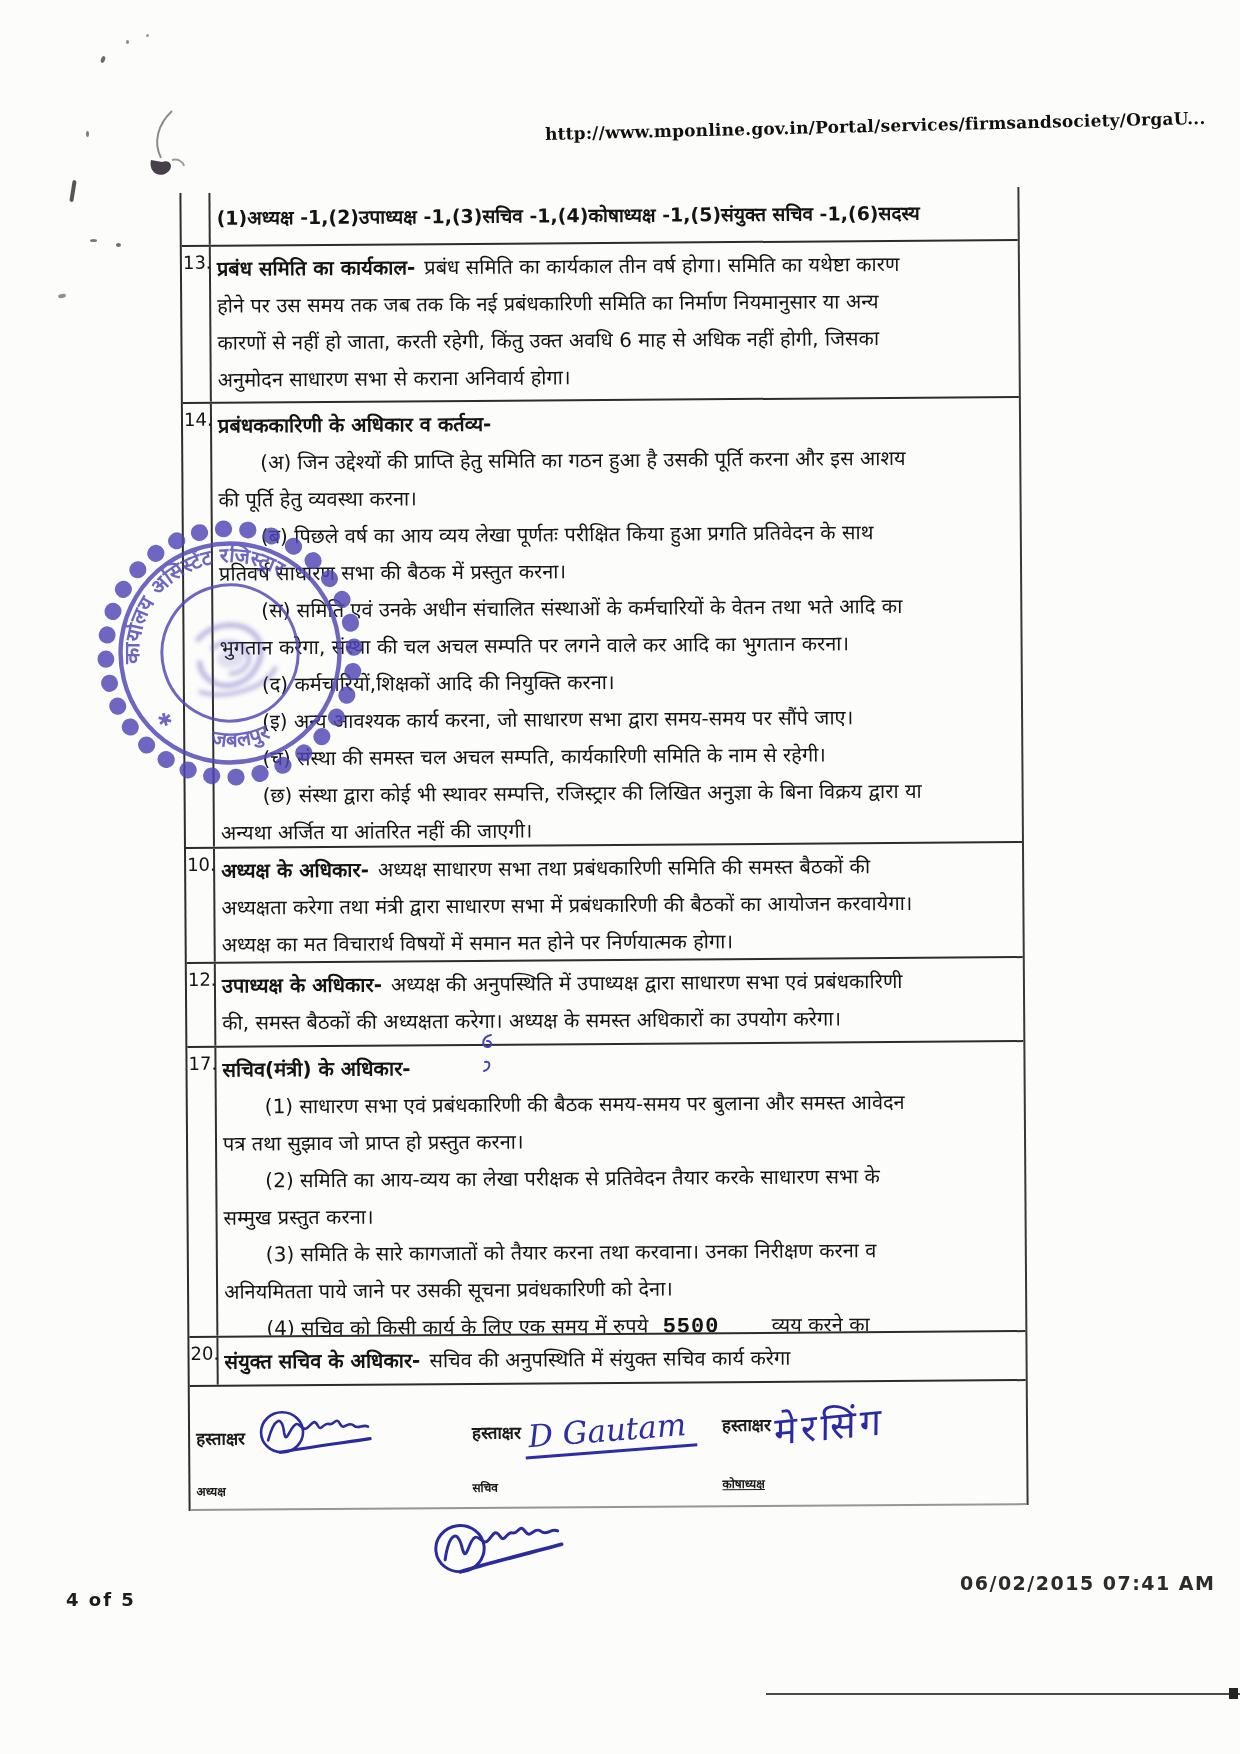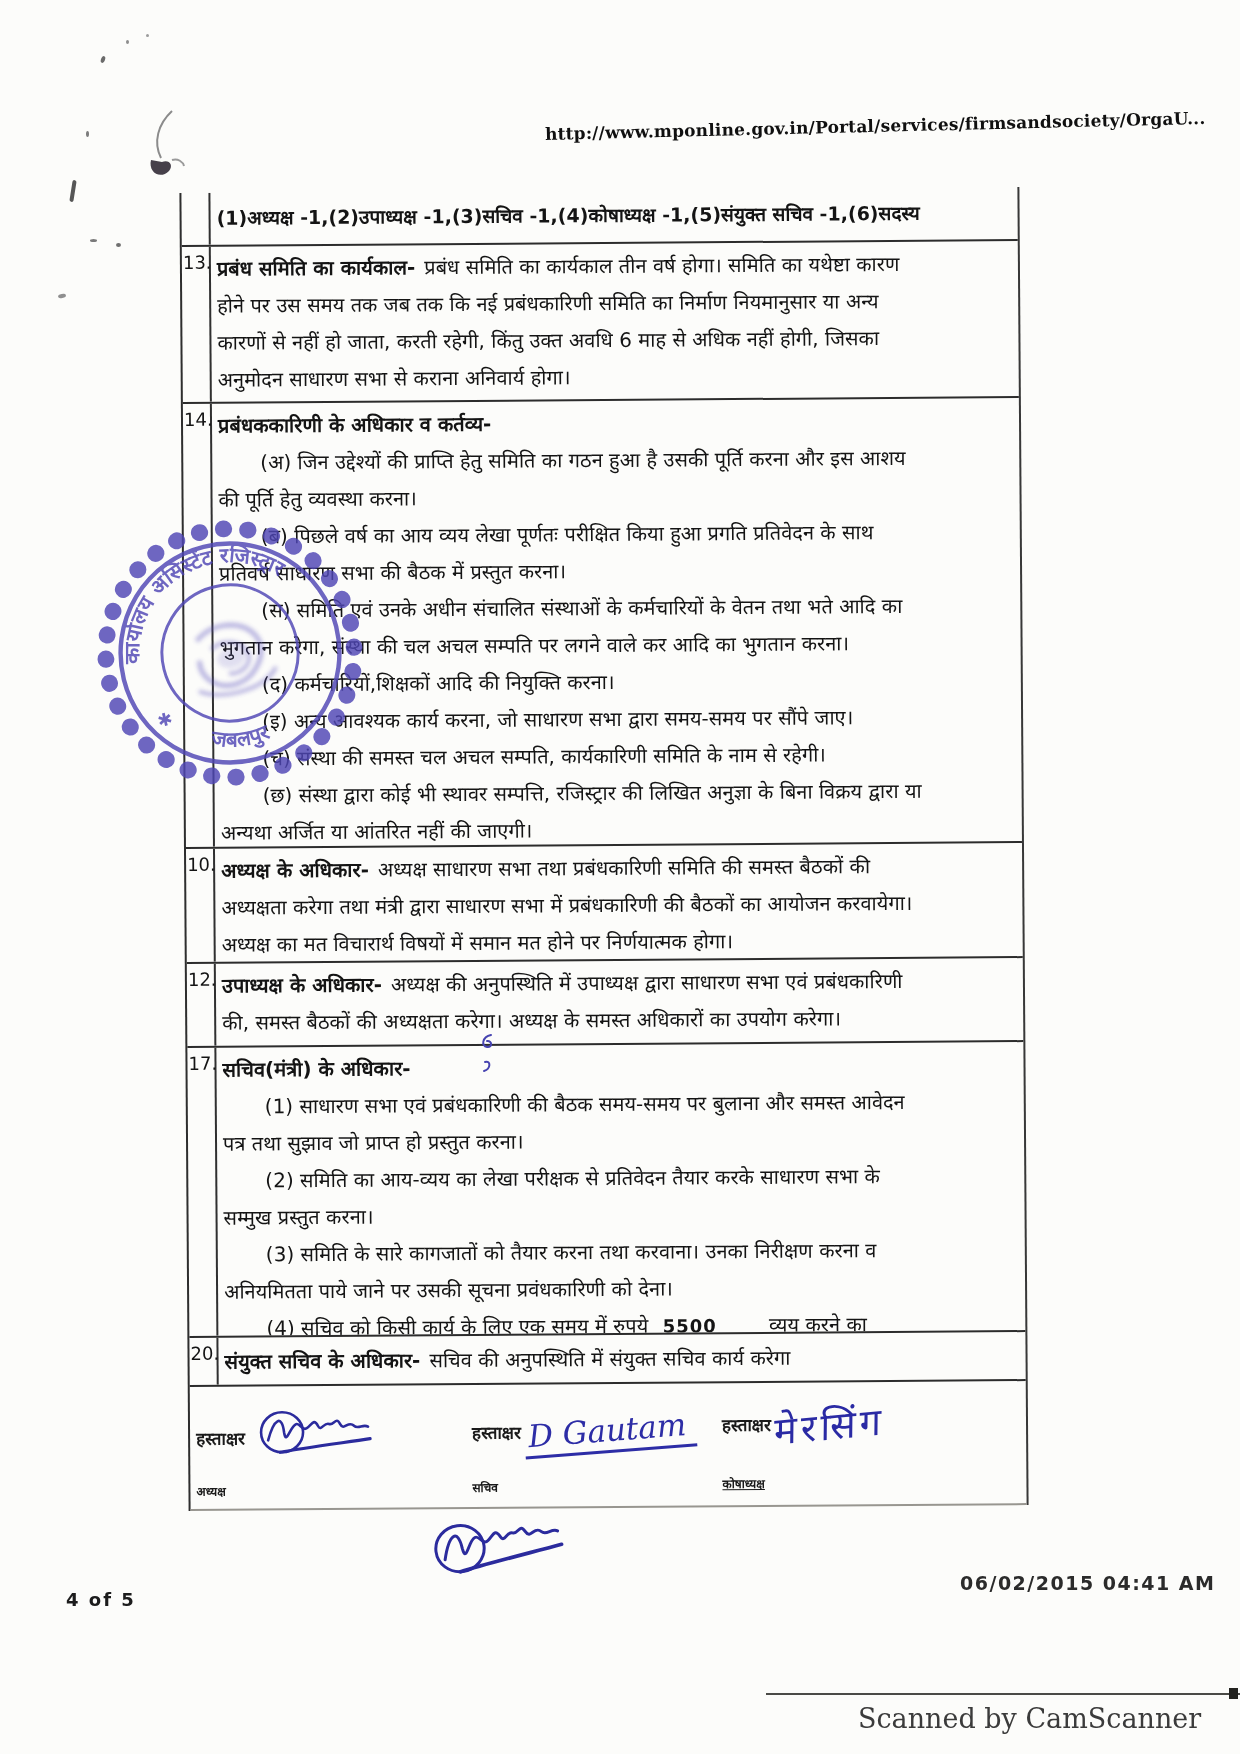--- a/index.html
+++ b/index.html
@@ -134,21 +134,21 @@
 
     <div class="row r17">
       <div class="num">17.</div>
       <div class="content">
         <p><b class="hd">सचिव(मंत्री) के अधिकार-</b></p>
         <p class="clause">(1) साधारण सभा एवं प्रबंधकारिणी की बैठक समय-समय पर बुलाना और समस्त आवेदन पत्र तथा सुझाव जो प्राप्त हो प्रस्तुत करना।</p>
         <p class="clause">(2) समिति का आय-व्यय का लेखा परीक्षक से प्रतिवेदन तैयार करके साधारण सभा के सम्मुख प्रस्तुत करना।</p>
         <p class="clause">(3) समिति के सारे कागजातों को तैयार करना तथा करवाना। उनका निरीक्षण करना व अनियमितता पाये जाने पर उसकी सूचना प्रवंधकारिणी को देना।</p>
         <p class="clause">
           <span>(4) सचिव को किसी कार्य के लिए एक समय में रुपये</span>
-          <span style="font-size:18px;font-weight:bold;letter-spacing:1px;margin:0 46px 0 8px;">5500</span>
+          <span style="font-size:22px;font-weight:bold;letter-spacing:1px;margin:0 46px 0 8px;font-family:Liberation Mono, monospace;">5500</span>
           <span>व्यय करने का अधिकार होगा।</span>
         </p>
       </div>
     </div>
 
     <div class="row r18">
       <div class="num">20.</div>
       <div class="content">
         <p><b class="hd">संयुक्त सचिव के अधिकार-</b><span>सचिव की अनुपस्थिति में संयुक्त सचिव कार्य करेगा</span></p>
       </div>
@@ -211,18 +211,17 @@
 
   <svg class="sig-float" width="150" height="76" viewBox="0 0 130 66">
     <g fill="none" stroke="#2b2b9d" stroke-width="2.6" stroke-linecap="round">
       <ellipse cx="24" cy="32" rx="21" ry="20"></ellipse>
       <path d="M 10 40 C 16 18, 24 14, 26 32 C 28 46, 32 26, 38 24 C 42 22, 44 32, 49 28 C 54 24, 56 18, 60 26 C 63 32, 66 22, 71 24 C 76 26, 78 16, 82 24 C 86 32, 90 20, 96 26 C 100 30, 105 24, 110 27"></path>
       <path d="M 22 52 C 44 48, 84 43, 112 39" stroke-width="3.2"></path>
     </g>
   </svg>
 
   <div class="page-number">4 of 5</div>
-  <div class="timestamp">06/02/2015 04:41 AM</div>
+  <div class="timestamp">06/02/2015 07:41 AM</div>
   <div class="cam-line"></div>
   <div class="cam-line-end"></div>
-  <div class="cam-credit">Scanned by CamScanner</div>
 
 </div>
 
 </body></html>

